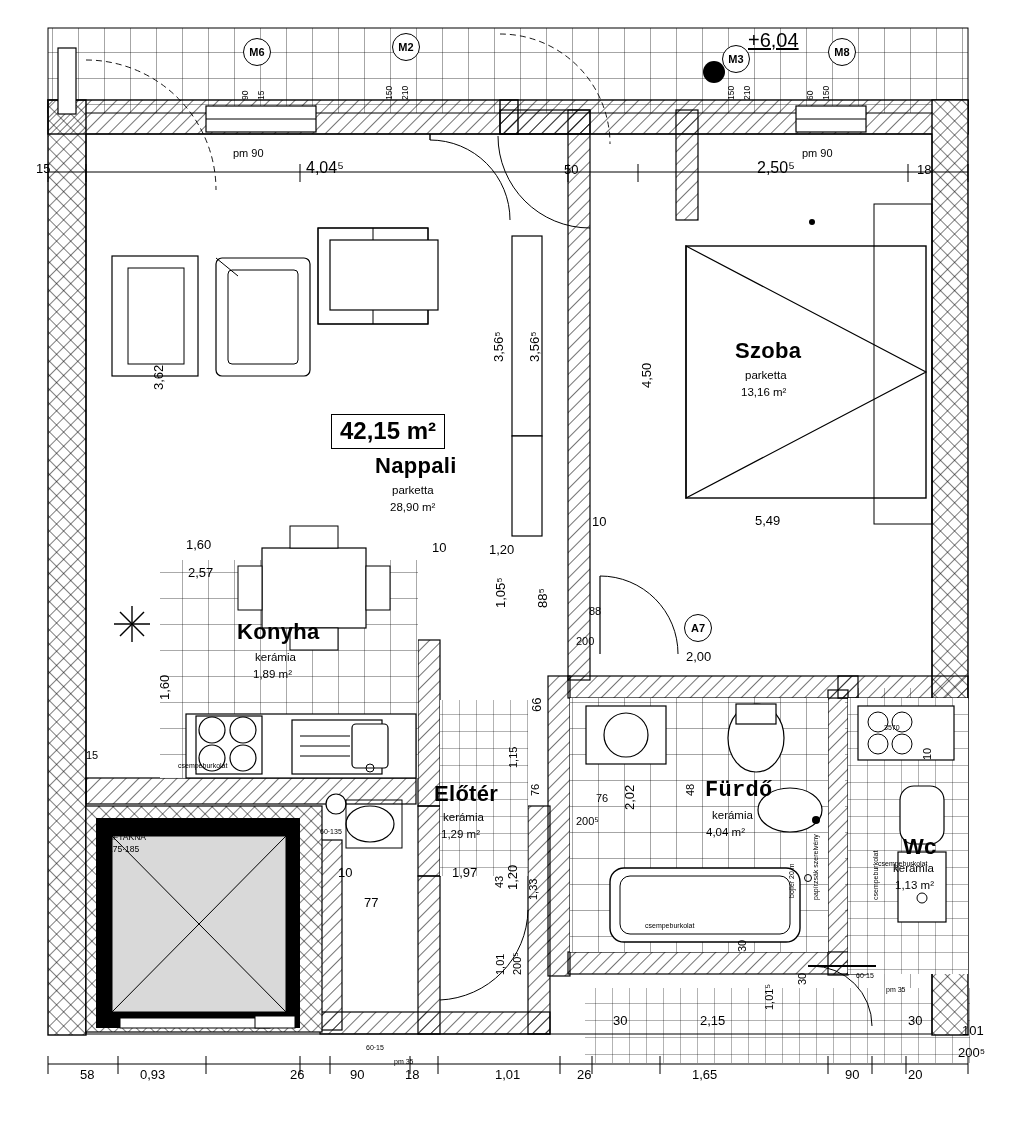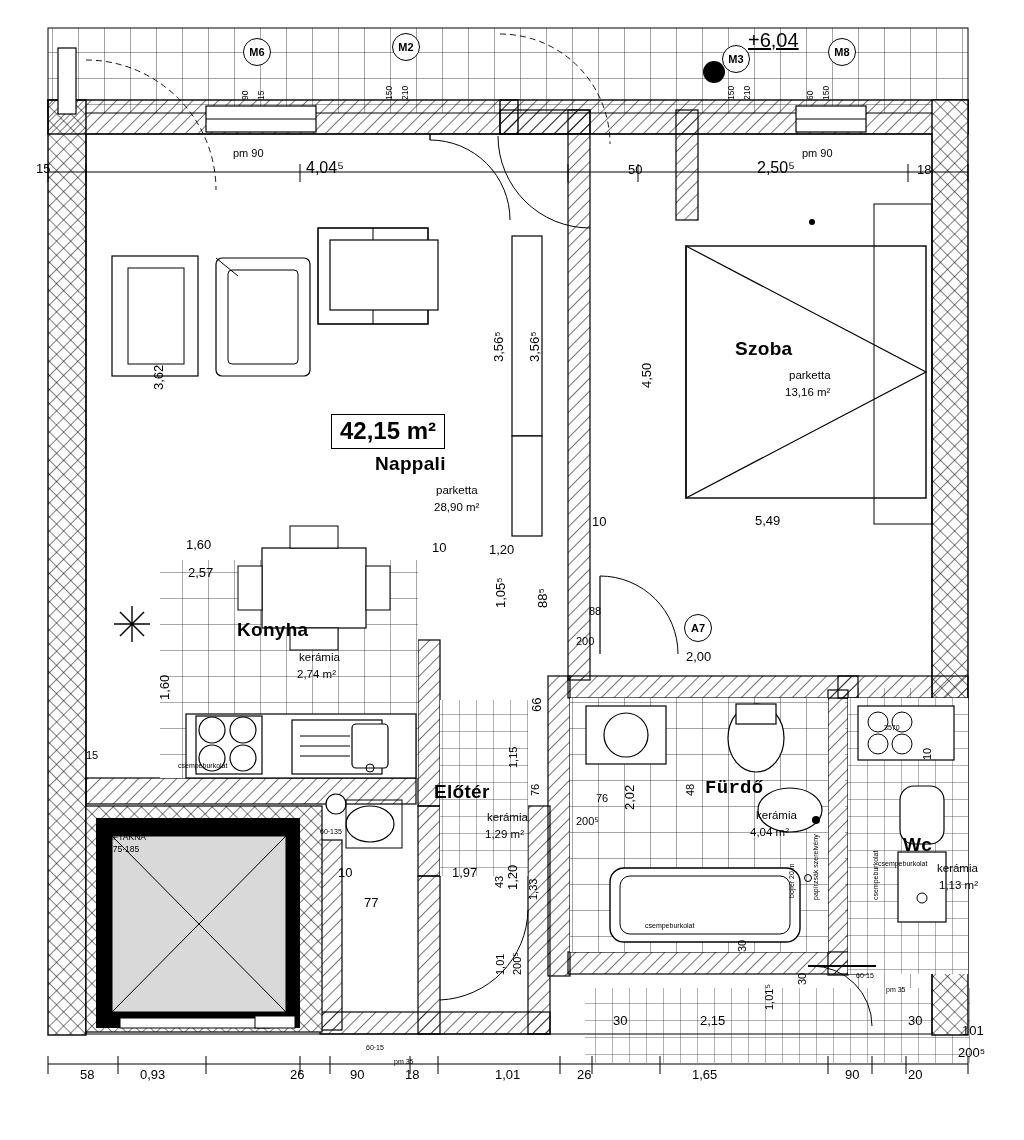--- a/index.html
+++ b/index.html
@@ -27,26 +27,25 @@
     height: 1140px;
   }
   .lbl {
     position: absolute;
     white-space: nowrap;
     line-height: 1.05;
     font-family: "Liberation Sans", sans-serif;
   }
   .room-name {
     font-weight: bold;
-    font-size: 19px;
+    font-size: 22px;
     letter-spacing: 0.3px;
   }
   .room-sub {
     font-size: 11.5px;
-    margin-left: 44px;
   }
   .dim {
     font-size: 13px;
   }
   .dim-sm {
     font-size: 11px;
   }
   .dim-xs {
     font-size: 8.5px;
   }
@@ -290,21 +289,21 @@
   <div class="lbl room-name center" style="left:375px; top:454px;">Nappali</div>
   <div class="lbl room-sub center" style="left:392px; top:484px;">parketta</div>
   <div class="lbl room-sub center" style="left:390px; top:501px;">28,90 m²</div>
 
   <div class="lbl room-name center" style="left:735px; top:339px;">Szoba</div>
   <div class="lbl room-sub center" style="left:745px; top:369px;">parketta</div>
   <div class="lbl room-sub center" style="left:741px; top:386px;">13,16 m²</div>
 
   <div class="lbl room-name center" style="left:237px; top:620px;">Konyha</div>
   <div class="lbl room-sub center" style="left:255px; top:651px;">kerámia</div>
-  <div class="lbl room-sub center" style="left:253px; top:668px;">2,74 m²</div>
+  <div class="lbl room-sub center" style="left:253px; top:668px;">1,89 m²</div>
 
   <div class="lbl room-name center" style="left:434px; top:782px;">Előtér</div>
   <div class="lbl room-sub center" style="left:443px; top:811px;">kerámia</div>
   <div class="lbl room-sub center" style="left:441px; top:828px;">1,29 m²</div>
 
   <div class="lbl room-name center" style="left:705px; top:779px;font-family:Liberation Mono, monospace;">Fürdő</div>
   <div class="lbl room-sub center" style="left:712px; top:809px;">kerámia</div>
   <div class="lbl room-sub center" style="left:706px; top:826px;">4,04 m²</div>
 
   <div class="lbl room-name center" style="left:903px; top:835px;">Wc</div>
@@ -329,21 +328,21 @@
   <div class="lbl dim-xs vert" style="left:727px; top:100px;">150</div>
   <div class="lbl dim-xs vert" style="left:743px; top:100px;">210</div>
   <div class="lbl dim-xs vert" style="left:806px; top:100px;">60</div>
   <div class="lbl dim-xs vert" style="left:822px; top:100px;">150</div>
 
   <div class="lbl dim-sm" style="left:233px; top:148px;">pm 90</div>
   <div class="lbl dim-sm" style="left:802px; top:148px;">pm 90</div>
 
   <div class="lbl dim" style="left:36px; top:162px;">15</div>
   <div class="lbl dim" style="left:306px; top:160px; font-size:16px;">4,04⁵</div>
-  <div class="lbl dim" style="left:628px; top:163px;">50</div>
+  <div class="lbl dim" style="left:564px; top:163px;">50</div>
   <div class="lbl dim" style="left:757px; top:160px; font-size:16px;">2,50⁵</div>
   <div class="lbl dim" style="left:917px; top:163px;">18</div>
 
   <div class="lbl dim vert" style="left:152px; top:390px;">3,62</div>
   <div class="lbl dim" style="left:188px; top:566px;">2,57</div>
   <div class="lbl dim" style="left:186px; top:538px;">1,60</div>
   <div class="lbl dim vert" style="left:158px; top:700px;">1,60</div>
   <div class="lbl dim-sm" style="left:86px; top:750px;">15</div>
 
   <div class="lbl dim vert" style="left:492px; top:362px;">3,56⁵</div>

